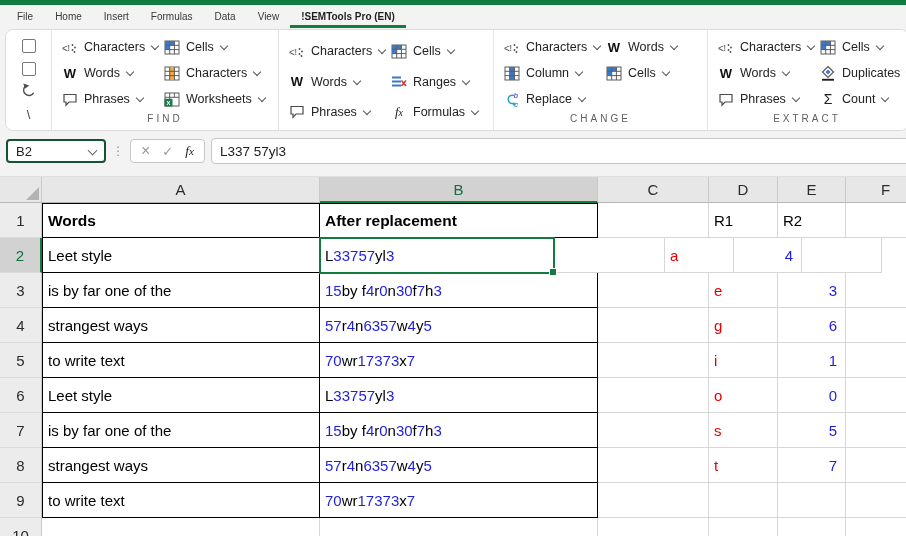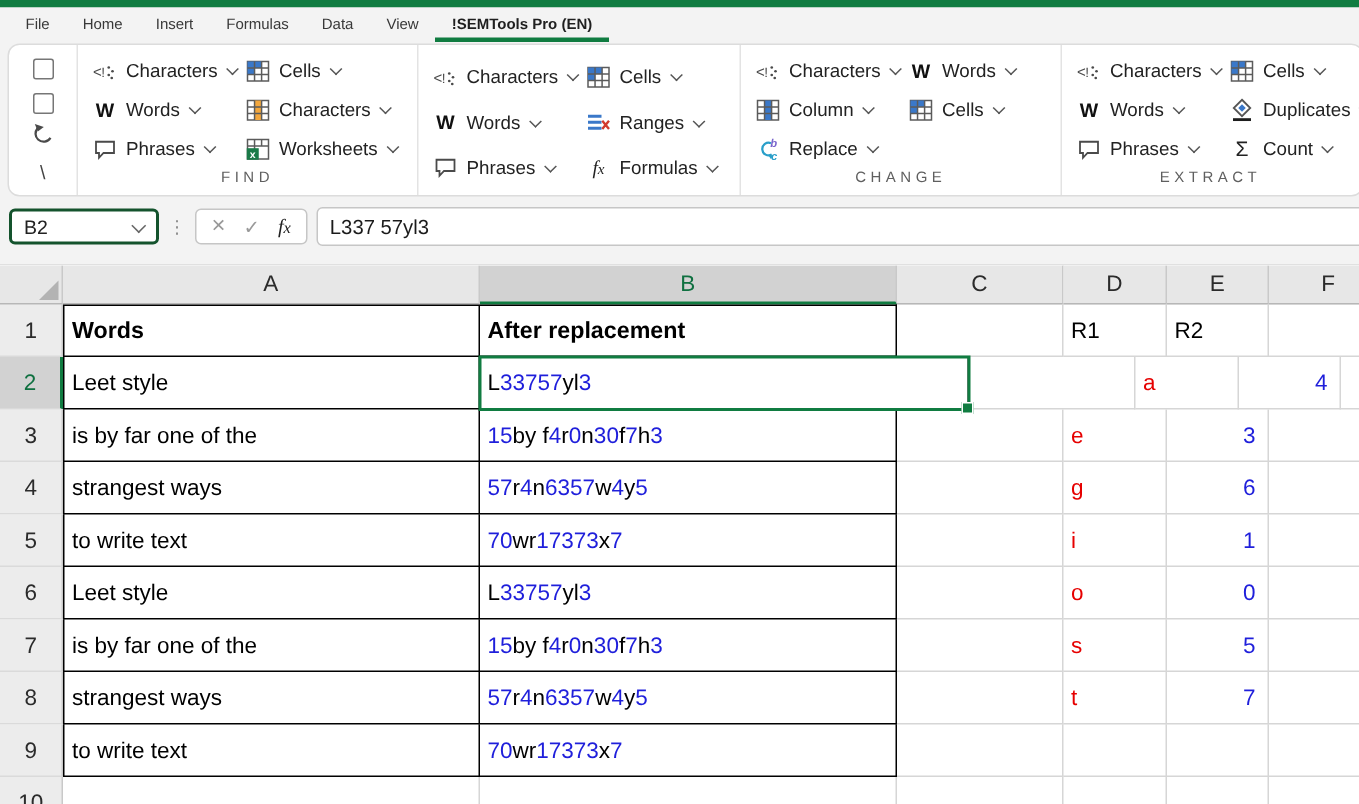--- a/index.html
+++ b/index.html
@@ -399,21 +399,21 @@
         <div class="cell boxed btop bold bleft" style="width: 278px;">Words</div>
         <div class="cell boxed btop bold" style="width: 278px;">After replacement</div>
         <div class="cell" style="width: 111px;"></div>
         <div class="cell" style="width: 69px;">R1</div>
         <div class="cell" style="width: 68px;">R2</div>
         <div class="cell" style="width: 80px;"></div>
       </div>
       <div class="grow">
         <div class="rh sel" style="width: 42px;">2</div>
         <div class="cell boxed bleft" style="width: 278px;">Leet style</div>
-        <div class="cell boxed leet" style="width: 326px;">L<span class="dg">3</span><span class="dg">3</span><span class="dg">7</span> <span class="dg">5</span><span class="dg">7</span>yl<span class="dg">3</span><span class="selbox"></span><span class="handle"></span></div>
+        <div class="cell boxed leet" style="width: 234px;">L<span class="dg">3</span><span class="dg">3</span><span class="dg">7</span> <span class="dg">5</span><span class="dg">7</span>yl<span class="dg">3</span><span class="selbox"></span><span class="handle"></span></div>
         <div class="cell" style="width: 111px;"></div>
         <div class="cell red" style="width: 69px;">a</div>
         <div class="cell blue num" style="width: 68px;">4</div>
         <div class="cell" style="width: 80px;"></div>
       </div>
       <div class="grow">
         <div class="rh" style="width: 42px;">3</div>
         <div class="cell boxed bleft" style="width: 278px;">is by far one of the</div>
         <div class="cell boxed leet" style="width: 278px;"><span class="dg">1</span><span class="dg">5</span> by f<span class="dg">4</span>r <span class="dg">0</span>n<span class="dg">3</span> <span class="dg">0</span>f <span class="dg">7</span>h<span class="dg">3</span></div>
         <div class="cell" style="width: 111px;"></div>

